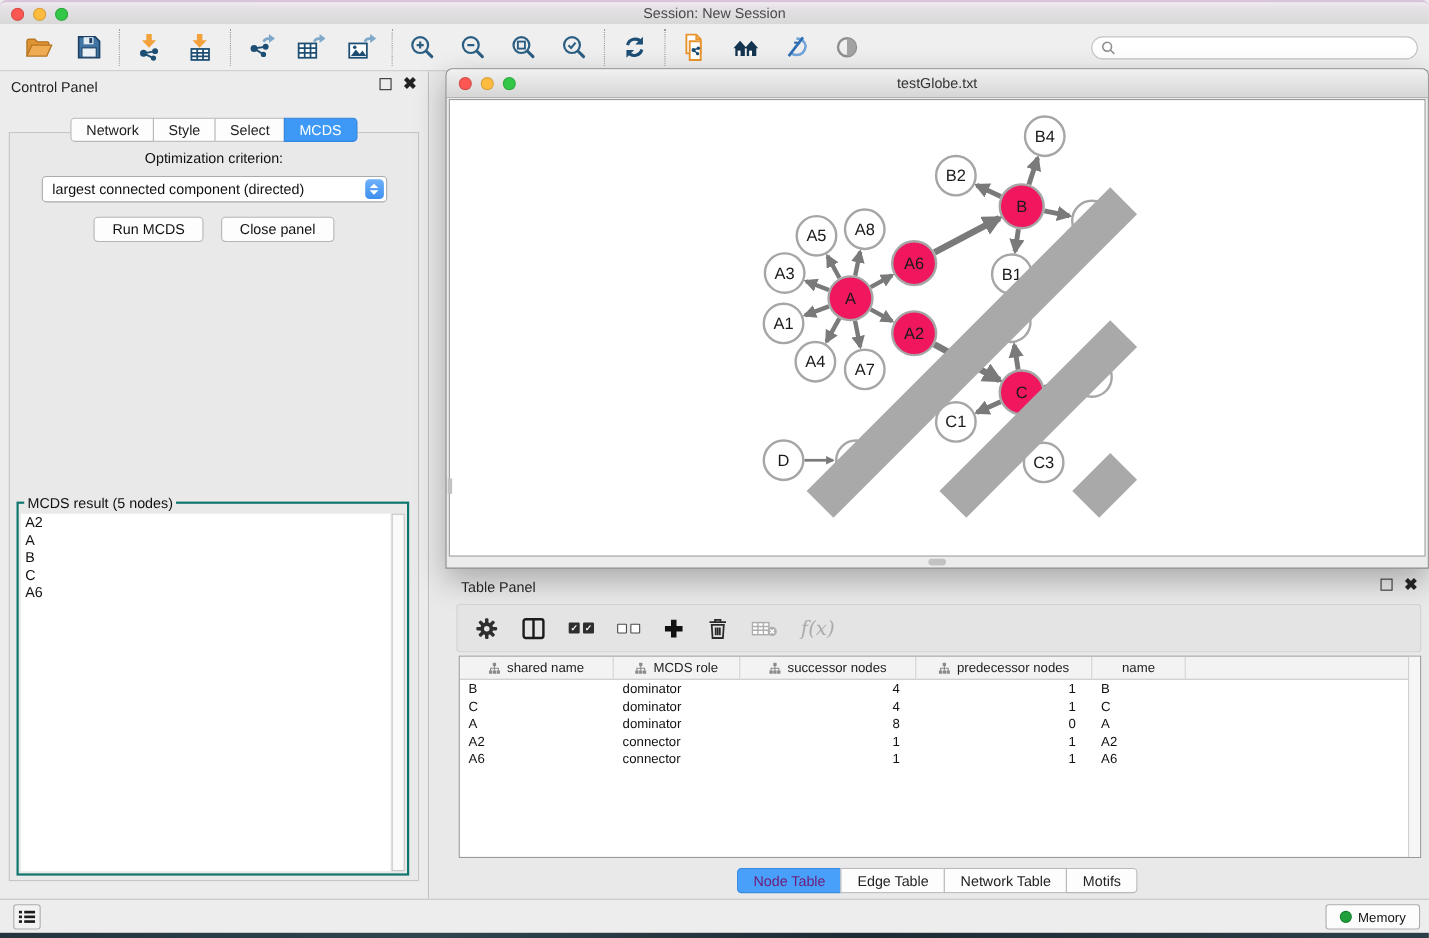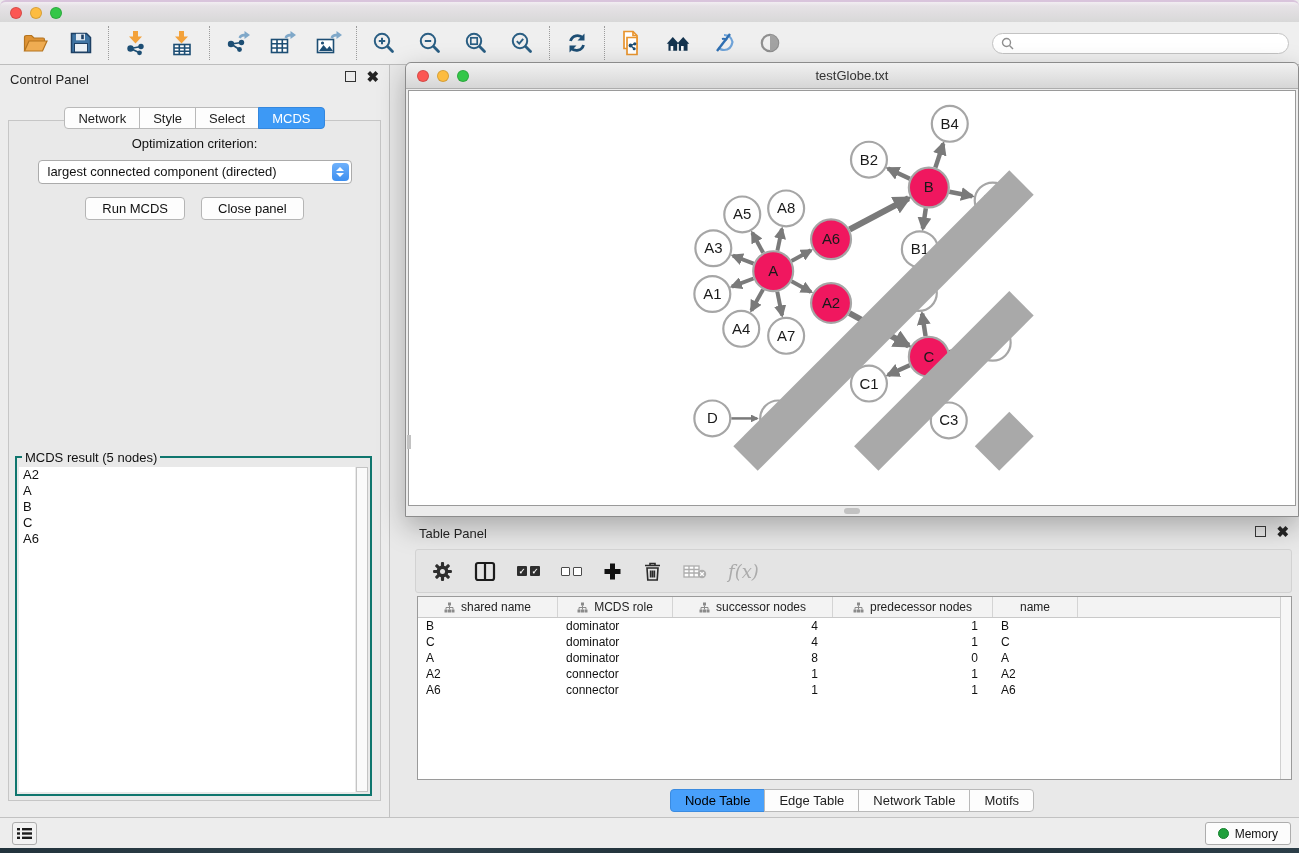--- a/index.html
+++ b/index.html
@@ -126,21 +126,21 @@
   .th {
     display:flex; align-items:center; justify-content:center; gap:6px;
     font-size:12px; color:#222; border-right:1px solid #D4D4D4; height:100%;
   }
   .tp-row { display:flex; height:16px; align-items:center; }
   .td { font-size:12px; color:#111; padding:0 8px; white-space:nowrap; overflow:hidden; }
   .td.num { text-align:right; padding-right:15px; }
   .tp-scroll { position:absolute; right:0; top:0; bottom:0; width:11px; background:#F6F6F6; border-left:1px solid #D0D0D0; }
   .tp-tabs { position:absolute; bottom:5px; left:0; right:0; display:flex; justify-content:center; }
   .tp-tabs .tab { height:23px; padding:3px 14px; }
-  .tab.active-bottom { background:#48A0FB; border-color:#3B8BE0; color:#000000; }
+  .tab.active-bottom { background:#48A0FB; border-color:#3B8BE0; color:#701a75; }
 
   
   .statusbar {
     position:absolute; top:817px; left:0; right:0; height:31px;
     background:#EDEDED; border-top:1px solid #C2C2C2;
   }
   .list-button {
     position:absolute; left:12px; top:4px; width:25px; height:23px;
     background:#F2F2F2; border:1px solid #ADADAD; border-radius:3px;
     display:flex; align-items:center; justify-content:center;
@@ -161,20 +161,21 @@
 </style>
 </head>
 <body>
 
 <div class="titlebar">
   <div class="lights">
     <span class="light red"></span>
     <span class="light yellow"></span>
     <span class="light green"></span>
   </div>
+  <div class="title">Session: New Session</div>
 </div>
 
 <div class="toolbar">
   <div class="tgroup">
     <span class="ticon">
       <svg width="25" height="22" viewBox="0 0 25 22">
           <path d="M1.5 19 V5.5 Q1.5 3.5 3.5 3.5 L8.5 3.5 L11 6 L20 6 Q21.5 6 21.5 7.8 L21.5 9" fill="#DE9334" stroke="#B5741F" stroke-width="1.2"></path>
           <path d="M1.5 19 L6 9 H24 L19.5 19 Z" fill="#EFAC52" stroke="#B5741F" stroke-width="1.2"></path>
         </svg>
     </span>

